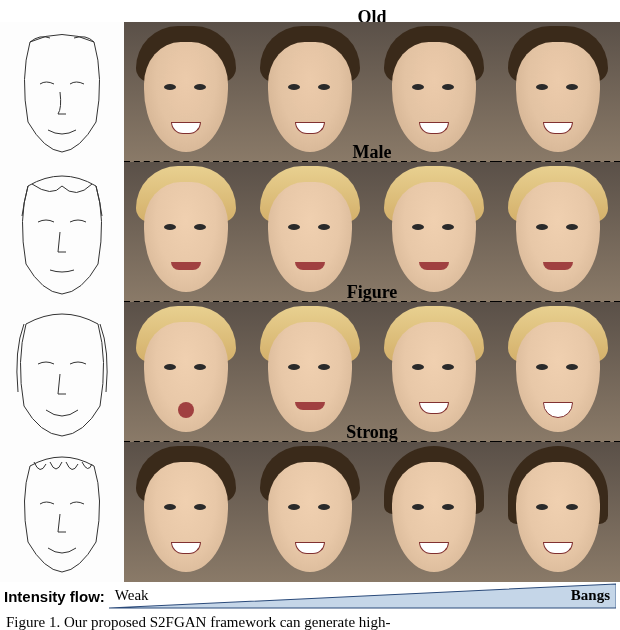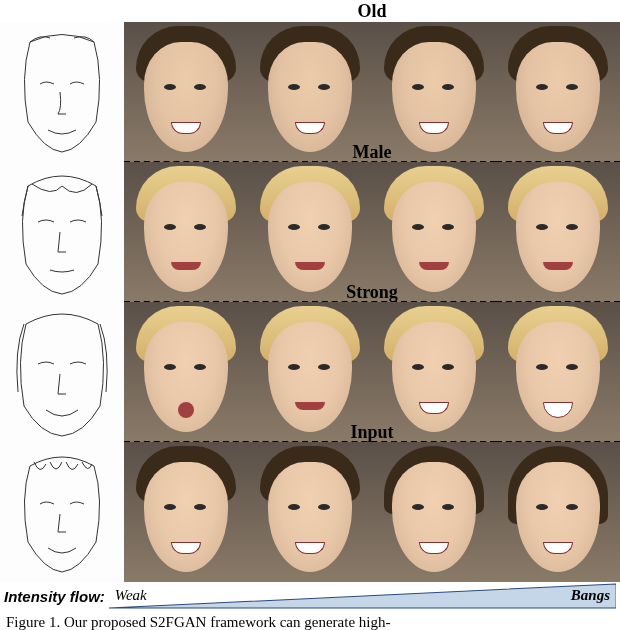--- a/index.html
+++ b/index.html
@@ -117,21 +117,20 @@
     border-bottom: 2px dashed #000;
   }
   .intensity-row {
     grid-column: 1 / span 5;
     grid-row: 6;
     display: flex;
     align-items: center;
     height: 24px;
     gap: 4px;
     padding: 4px 4px 0 4px;
-    font-style: italic;
   }
   .intensity-label {
     font-family: Arial, sans-serif;
     font-weight: bold;
     font-size: 15px;
     white-space: nowrap;
   }
   .wedge-wrap { flex: 1; position: relative; height: 26px; }
   .wedge {
     width: 100%;
@@ -171,21 +170,21 @@
     grid-column: 2 / span 4;
     position: relative;
   }
 </style>
 </head>
 <body>
 
 <div class="grid">
 
 
-  <div class="row-label" style="grid-row:1;">Old</div>
+  <div class="row-label" style="grid-row:1;margin-top:6px;">Old</div>
 
   <div class="cell" style="grid-row:2; grid-column:1;">
     <div class="sketch">
       <svg viewBox="0 0 124 140">
         <path d="M30 20 Q62 5 94 20 Q104 55 96 100 Q80 128 62 130 Q44 128 28 100 Q20 55 30 20 Z"></path>
         <path d="M40 62 Q46 58 54 62"></path>
           <path d="M70 62 Q76 58 84 62"></path>
         <path d="M60 70 Q62 86 58 92 L66 92"></path>
         <path d="M48 108 Q62 116 76 108"></path>
         <path d="M30 20 Q40 12 50 16 M74 16 Q86 12 94 20"></path>
@@ -302,21 +301,21 @@
         <path d="M26 22 Q62 2 98 22 Q108 58 100 104 Q84 132 62 134 Q40 132 24 104 Q16 58 26 22 Z"></path>
         <path d="M38 62 Q46 58 54 62"></path>
           <path d="M70 62 Q78 58 86 62"></path>
         <path d="M60 72 L58 92 L66 92"></path>
         <path d="M46 108 Q62 120 78 108"></path>
         <path d="M24 22 Q14 48 18 90 M100 22 Q110 48 106 90"></path>
       </svg>
     </div>
   </div>
   <div class="cell row-container" style="grid-row:4; grid-column:2;">
-    <div class="row-attr">Strong</div>
+    <div class="row-attr">Figure</div>
     <div class="photo">
         <div class="bg"></div>
         <div class="hair blonde"></div>
         <div class="face"></div>
         <div class="eye l"></div>
         <div class="eye r"></div>
         <div class="mouth" style="border-radius:50%; width:16px; height:16px; left:54px;"></div>
       </div>
   </div>
   <div class="cell" style="grid-row:4; grid-column:3;">
@@ -360,21 +359,21 @@
         <path d="M30 24 Q62 6 94 24 Q104 56 96 100 Q80 128 62 130 Q44 128 28 100 Q20 56 30 24 Z"></path>
         <path d="M40 62 Q46 58 54 62"></path>
           <path d="M70 62 Q76 58 84 62"></path>
         <path d="M60 72 L58 90 L66 90"></path>
         <path d="M48 106 Q62 116 76 106"></path>
         <path d="M34 20 Q40 34 46 22 M50 20 Q56 34 62 20 M66 20 Q72 34 78 22 M82 20 Q88 32 92 22"></path>
       </svg>
     </div>
   </div>
   <div class="cell row-container" style="grid-row:5; grid-column:2;">
-    <div class="row-attr">Input</div>
+    <div class="row-attr">Strong</div>
     <div class="photo">
         <div class="bg"></div>
         <div class="hair"></div>
         <div class="face"></div>
         <div class="eye l"></div>
         <div class="eye r"></div>
         <div class="mouth smile"></div>
       </div>
   </div>
   <div class="cell" style="grid-row:5; grid-column:3;">

